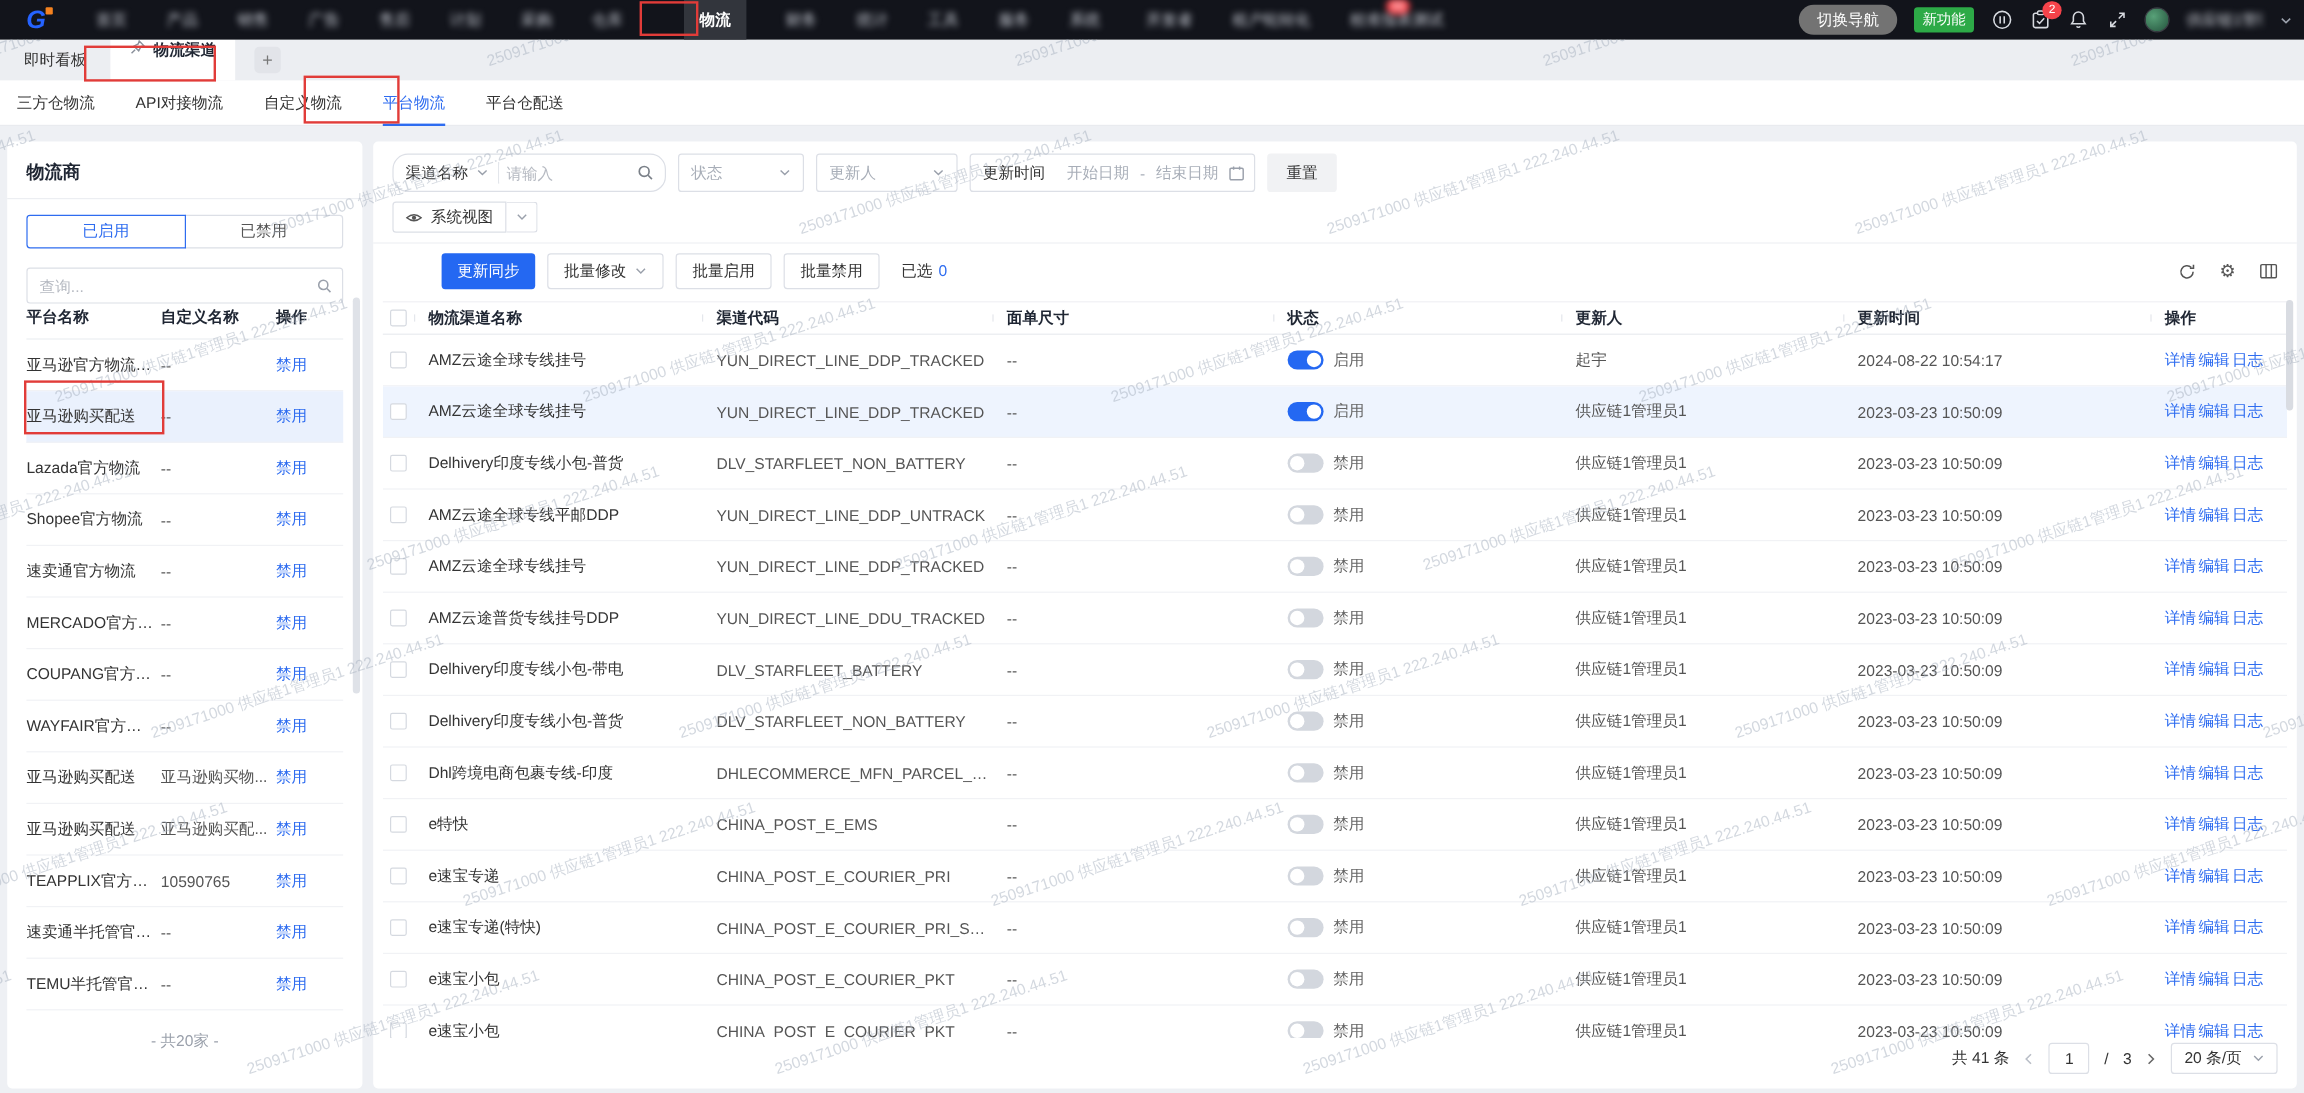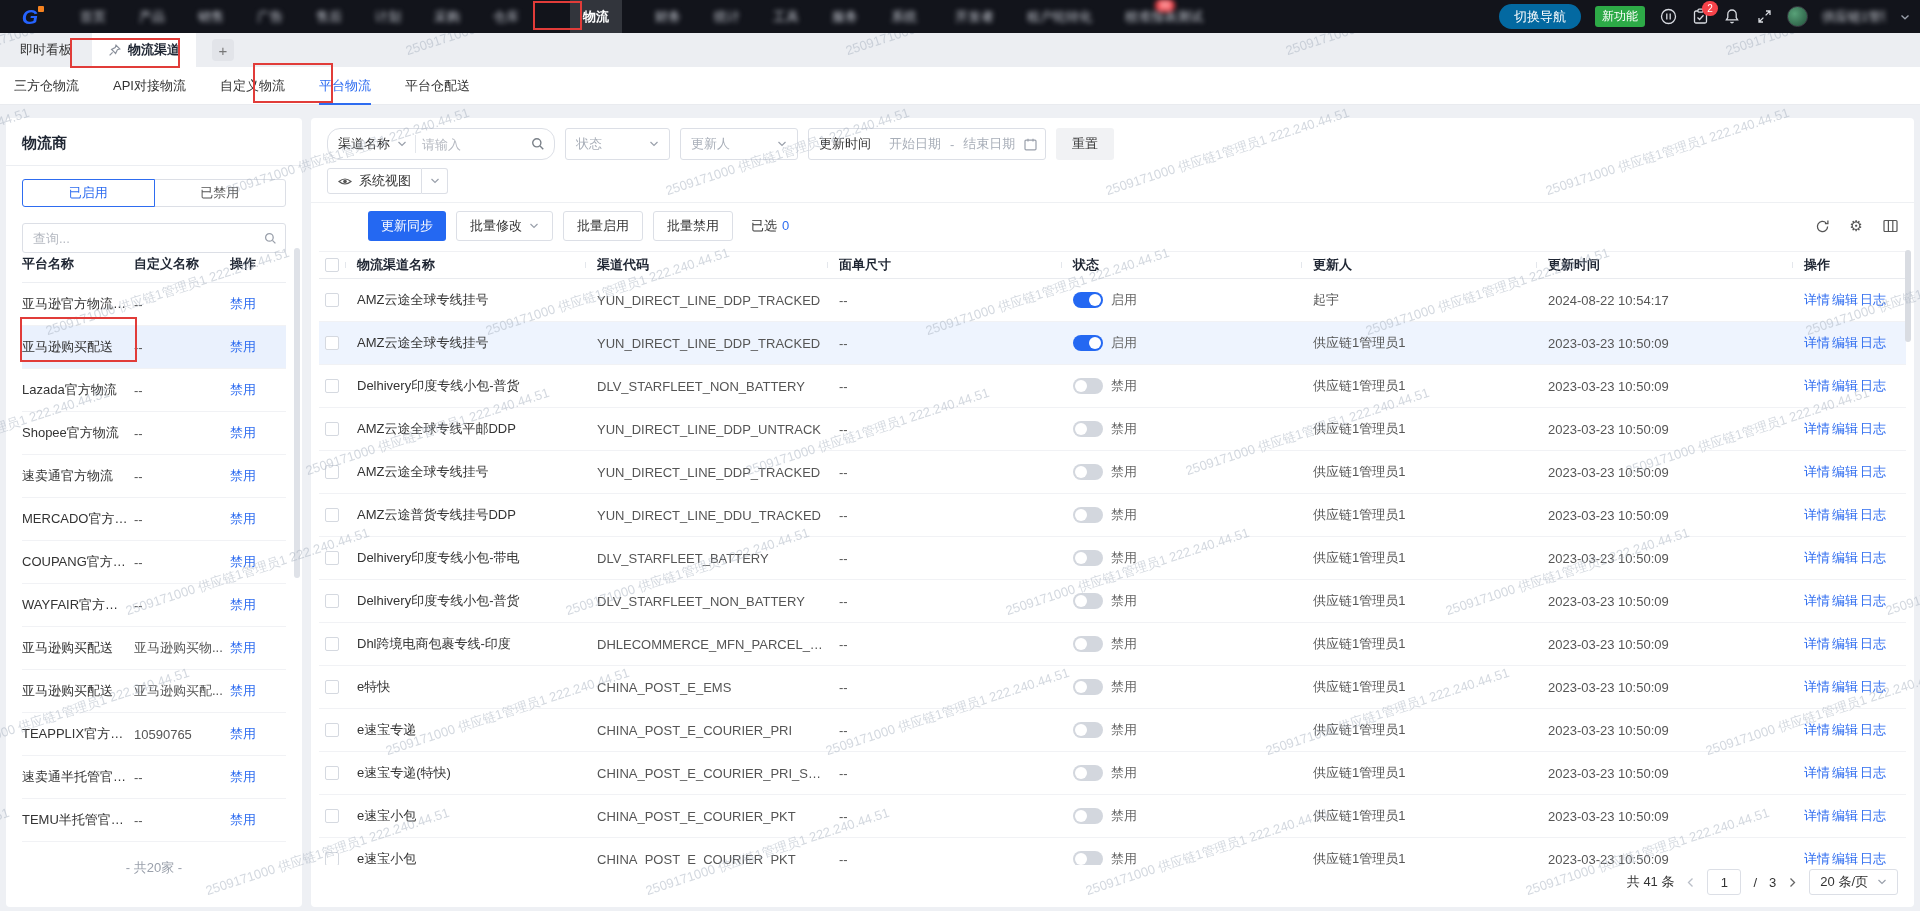--- a/index.html
+++ b/index.html
@@ -12,31 +12,31 @@
   .topnav { position:absolute; left:0; top:0; right:0; height:33px; background:#12141b; display:flex; align-items:center; z-index:20; }
   .logo-wrap { width:60px; display:flex; justify-content:center; align-items:center; position:relative; }
   .logo { color:#2563ff; font-weight:800; font-size:21px; font-style:italic; position:relative; }
   .logo::after { content:""; position:absolute; right:-6px; top:1px; width:6px; height:6px; background:#f5821f; border-radius:1px; }
   .nav-items { display:flex; align-items:center; gap:33px; margin-left:20px; }
   .nav-item { color:#c9cdd6; white-space:nowrap; cursor:pointer; position:relative; }
   .nav-item-active { background:#32353c; color:#fff; font-weight:700; height:33px; line-height:33px; padding:0 13px; cursor:pointer; }
   .nav-far { margin-left:38px; }
   .nav-badge { position:absolute; top:-9px; left:50%; margin-left:-9px; background:#f5434a; color:#fff; border-radius:7px; min-width:20px; height:13px; line-height:13px; font-size:10px; text-align:center; padding:0 3px; }
   .nav-right { position:absolute; right:10px; display:flex; align-items:center; gap:14px; }
-  .btn-switch { background:#0369a1; color:#fff; border-radius:13px; height:25px; padding:0 15px; display:flex; align-items:center; cursor:pointer; }
+  .btn-switch { background:#737373; color:#fff; border-radius:13px; height:25px; padding:0 15px; display:flex; align-items:center; cursor:pointer; }
   .btn-new { background:#2daa47; color:#fff; border-radius:3px; height:21px; padding:0 7px; display:flex; align-items:center; font-size:12px; cursor:pointer; }
   .nav-icon { position:relative; width:18px; height:18px; display:flex; align-items:center; justify-content:center; cursor:pointer; }
   .msg-badge { position:absolute; top:-7px; right:-9px; background:#f5434a; color:#fff; border-radius:8px; min-width:16px; height:15px; line-height:15px; font-size:10px; text-align:center; padding:0 3px; }
   .avatar { width:21px; height:21px; border-radius:50%; background:radial-gradient(circle at 35% 35%, #58a178, #23523c); border:1px solid #3a3d44; }
   .user-name { color:#cfd3da; max-width:64px; overflow:hidden; white-space:nowrap; }
 
   
   .tabbar { position:absolute; left:0; top:33px; right:0; height:34px; background:#eceef2; display:flex; align-items:center; z-index:10; }
   .tab-dash { padding:0 20px; color:#333; cursor:pointer; }
-  .tab-active { height:34px; background:#fff; display:flex; align-items:center; gap:7px; padding:0 16px; color:#1f2633; font-weight:700; cursor:pointer; }
+  .tab-active { height:34px; background:#fff; display:flex; gap:7px; padding:0 16px; color:#1f2633; font-weight:700; cursor:pointer; }
   .tab-add { width:22px; height:22px; margin-left:16px; background:#e2e4e9; border-radius:4px; display:flex; align-items:center; justify-content:center; color:#777; font-size:15px; cursor:pointer; }
 
   
   .subnav { position:absolute; left:0; top:67px; right:0; height:38px; background:#fff; display:flex; align-items:center; gap:34px; padding-left:14px; border-bottom:1px solid #e9ebef; z-index:10; }
   .subnav-item { height:38px; line-height:38px; color:#333; cursor:pointer; position:relative; white-space:nowrap; }
   .subnav-item.active { color:#2e6cf0; }
   .subnav-item.active::after { content:""; position:absolute; left:0; right:0; bottom:0; height:2px; background:#2e6cf0; }
 
   
   .card { position:absolute; background:#fff; border-radius:4px; }

